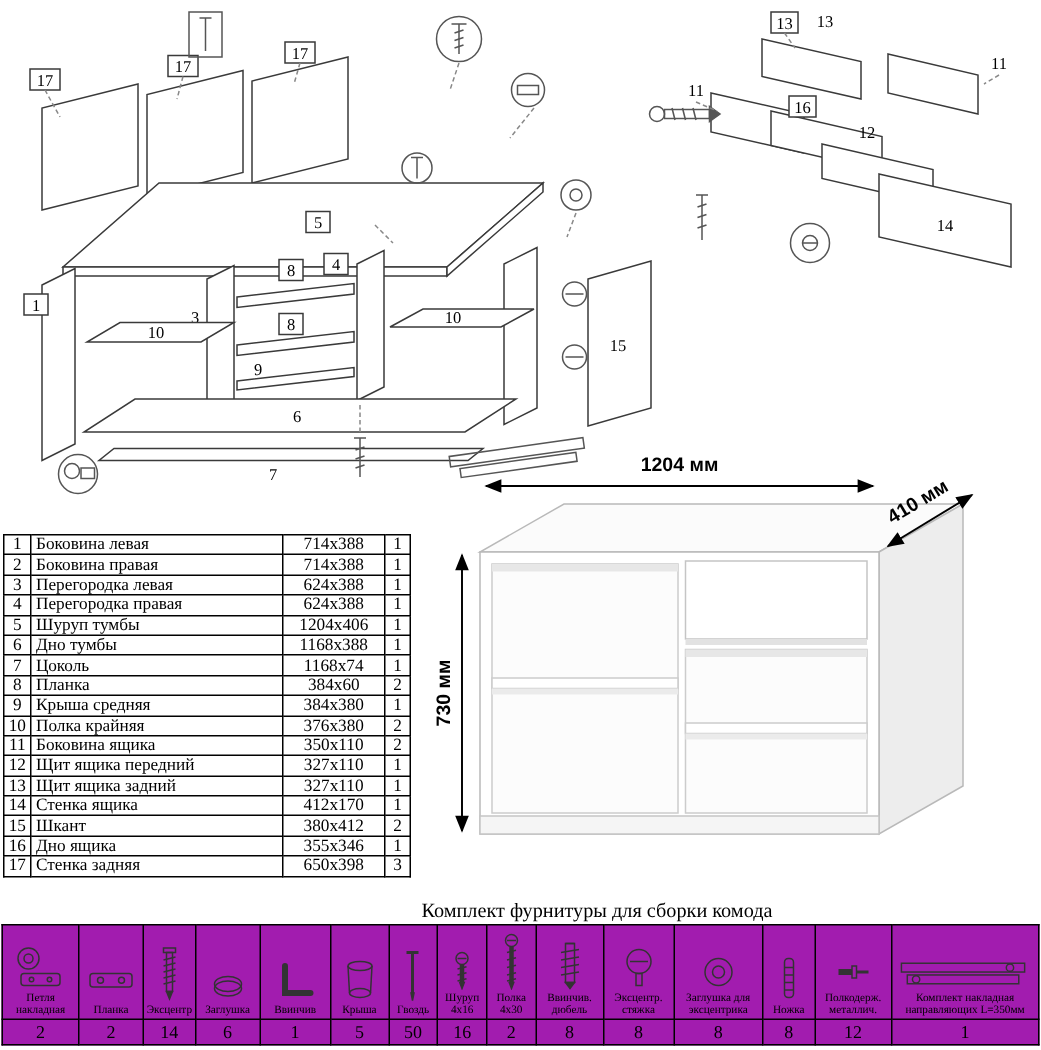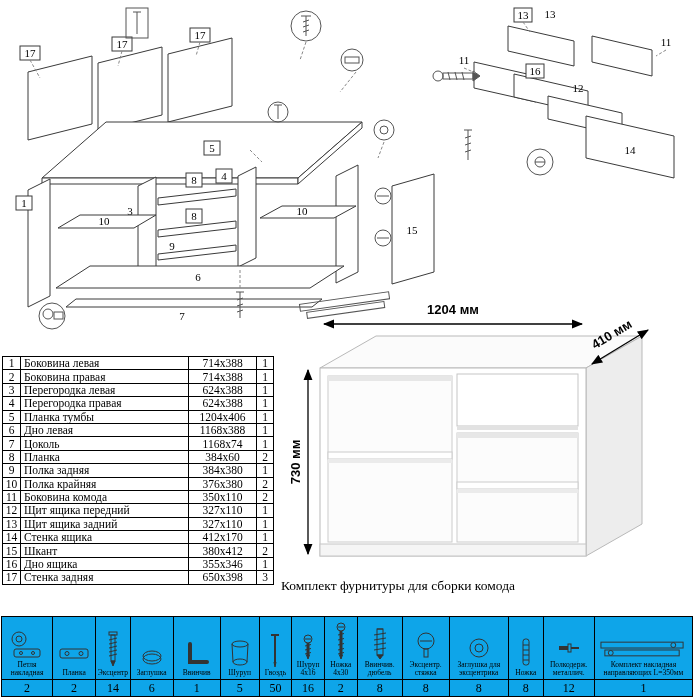--- a/index.html
+++ b/index.html
@@ -17,24 +17,24 @@
   .det{fill:none;stroke:#555;stroke-width:1;}
   .dash{stroke:#888;stroke-width:1;stroke-dasharray:3 2;fill:none;}
   .dim{font:bold 13px "Liberation Sans",sans-serif;fill:#000;}
   .dimline{stroke:#000;stroke-width:1.3;fill:none;}
 
   .parts-table{position:absolute;left:2px;top:356px;border-collapse:collapse;background:#fff;}
   .parts-table td{border:1px solid #000;font-size:11.5px;line-height:12px;height:12.4px;
                   padding:0 3px;white-space:nowrap;}
   .parts-table td.c{text-align:center;padding:0 1px;}
 
-  .hw-title{position:absolute;top:578px;left:104px;width:588px;text-align:center;font-size:13.5px;}
+  .hw-title{position:absolute;top:599px;left:104px;width:588px;text-align:center;font-size:13.5px;}
 
   .hw-table{position:absolute;left:1px;top:616px;width:692px;border-collapse:collapse;
-            table-layout:fixed;background:#0ea5e9;}
+            table-layout:fixed;background:#a21caf;}
   .hw-table td{border:1px solid #000;padding:0;vertical-align:bottom;}
   .hw-cell{height:62px;}
   .hw-icon{display:flex;align-items:flex-end;justify-content:center;height:40px;}
   .hw-icon svg{stroke:#333;fill:none;}
   .hw-name{font-size:7.5px;line-height:1.1;text-align:center;padding:1px 1px 2px;}
   .hw-qty{height:16px;text-align:center;font-size:12px;vertical-align:middle;}
 </style>
 </head>
 <body>
 
@@ -288,57 +288,57 @@
           <td class="c">1</td>
         </tr>
       <tr>
           <td class="c">4</td>
           <td>Перегородка правая</td>
           <td class="c">624x388</td>
           <td class="c">1</td>
         </tr>
       <tr>
           <td class="c">5</td>
-          <td>Планка тумбы</td>
+          <td>Шуруп тумбы</td>
           <td class="c">1204x406</td>
           <td class="c">1</td>
         </tr>
       <tr>
           <td class="c">6</td>
-          <td>Дно левая</td>
+          <td>Дно тумбы</td>
           <td class="c">1168x388</td>
           <td class="c">1</td>
         </tr>
       <tr>
           <td class="c">7</td>
           <td>Цоколь</td>
           <td class="c">1168x74</td>
           <td class="c">1</td>
         </tr>
       <tr>
           <td class="c">8</td>
           <td>Планка</td>
           <td class="c">384x60</td>
           <td class="c">2</td>
         </tr>
       <tr>
           <td class="c">9</td>
-          <td>Полка задняя</td>
+          <td>Крыша средняя</td>
           <td class="c">384x380</td>
           <td class="c">1</td>
         </tr>
       <tr>
           <td class="c">10</td>
           <td>Полка крайняя</td>
           <td class="c">376x380</td>
           <td class="c">2</td>
         </tr>
       <tr>
           <td class="c">11</td>
-          <td>Боковина комода</td>
+          <td>Боковина ящика</td>
           <td class="c">350x110</td>
           <td class="c">2</td>
         </tr>
       <tr>
           <td class="c">12</td>
           <td>Щит ящика передний</td>
           <td class="c">327x110</td>
           <td class="c">1</td>
         </tr>
       <tr>
@@ -452,21 +452,21 @@
         </td>
         <td class="hw-cell">
           <div class="hw-icon">
             <svg width="26" height="30" viewBox="0 0 26 30">
                 <ellipse cx="13" cy="6" rx="8" ry="3"></ellipse>
                 <line x1="5" y1="6" x2="6" y2="24"></line>
                 <line x1="21" y1="6" x2="20" y2="24"></line>
                 <ellipse cx="13" cy="24" rx="7" ry="3"></ellipse>
               </svg>
           </div>
-          <div class="hw-name">Шуруп</div>
+          <div class="hw-name">Крыша</div>
         </td>
         <td class="hw-cell">
           <div class="hw-icon">
             <svg width="12" height="36" viewBox="0 0 12 36">
                 <line x1="2" y1="3" x2="10" y2="3" stroke-width="2"></line>
                 <line x1="6" y1="3" x2="6" y2="30" stroke-width="2"></line>
                 <polygon points="5,30 7,30 6,35" fill="#333"></polygon>
               </svg>
           </div>
           <div class="hw-name">Гвоздь</div>
@@ -492,21 +492,21 @@
                 <line x1="5" y1="5" x2="11" y2="5"></line>
                 <line x1="8" y1="9" x2="8" y2="33" stroke-width="3"></line>
                 <line x1="5" y1="13" x2="11" y2="11.5"></line>
                 <line x1="5" y1="18" x2="11" y2="16.5"></line>
                 <line x1="5" y1="23" x2="11" y2="21.5"></line>
                 <line x1="5" y1="28" x2="11" y2="26.5"></line>
                 <line x1="5" y1="32" x2="11" y2="30.5"></line>
                 <polygon points="6.5,33 9.5,33 8,37" fill="#333"></polygon>
               </svg>
           </div>
-          <div class="hw-name">Ножка 4x30</div>
+          <div class="hw-name">Полка 4x30</div>
         </td>
         <td class="hw-cell">
           <div class="hw-icon">
             <svg width="18" height="34" viewBox="0 0 18 34">
                 <rect x="6" y="3" width="6" height="26"></rect>
                 <line x1="6" y1="3" x2="12" y2="3"></line>
                 <line x1="3" y1="9" x2="15" y2="7"></line>
                 <line x1="3" y1="14" x2="15" y2="12"></line>
                 <line x1="3" y1="19" x2="15" y2="17"></line>
                 <line x1="3" y1="24" x2="15" y2="22"></line>

